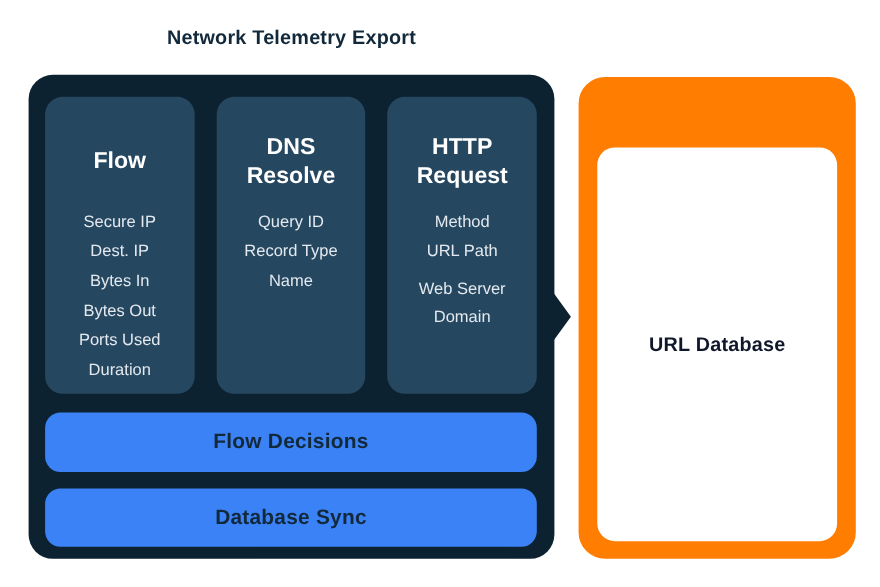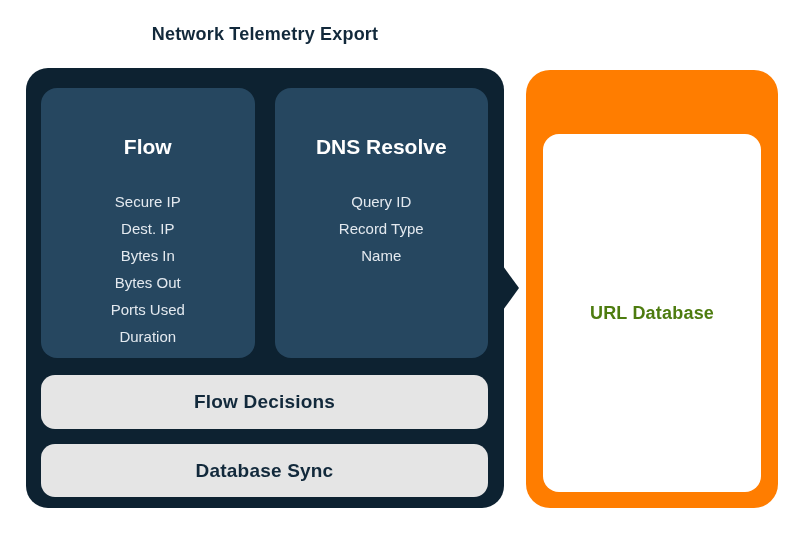--- a/index.html
+++ b/index.html
@@ -28,42 +28,42 @@
     height:62px;margin-top:28px;display:flex;align-items:center;justify-content:center;
     text-align:center;font-size:21px;font-weight:700;line-height:26px;color:#ffffff;
   }
   .col-items{margin-top:10px;text-align:center;}
   .col-item{
     font-size:15px;line-height:27px;color:#e3e9ef;font-weight:400;
   }
   .col-item.spaced{margin-top:8px;line-height:26px;}
 
   .hbar{
-    height:54px;background:#e5e5e5;border-radius:14px;
+    height:54px;background:#3b82f6;border-radius:14px;
     display:flex;align-items:center;justify-content:center;
     font-size:19px;font-weight:700;color:#12293b;letter-spacing:.2px;
   }
   .hbar.first{margin-top:17px;}
   .hbar.second{margin-top:15px;height:53px;text-align:right;}
 
   .connector{
     position:absolute;left:503px;top:266px;width:0;height:0;
     border-top:22px solid transparent;border-bottom:22px solid transparent;
     border-left:16px solid #0d2231;
   }
 
   .orange-panel{
     position:absolute;left:526px;top:70px;width:252px;height:438px;
     background:#ff7d00;border-radius:24px;box-sizing:border-box;
     padding:16px 17px;display:flex;flex-direction:column;gap:16px;
   }
   .card{
     flex:1;background:#ffffff;border-radius:16px;
     display:flex;align-items:center;justify-content:center;
-    font-size:18px;font-weight:700;color:#4d7c0f;letter-spacing:.2px;text-align:center;margin-top:48px;
+    font-size:18px;font-weight:700;color:#0f172a;letter-spacing:.2px;text-align:center;margin-top:48px;
   }
 </style>
 </head>
 <body>
 
 <div class="stage">
 
   <div class="panel-title title-left">Network Telemetry Export</div>
 
   <div class="dark-panel">
@@ -83,20 +83,28 @@
 
       <div class="col">
         <div class="col-header">DNS Resolve</div>
         <div class="col-items">
           <div class="col-item">Query ID</div>
           <div class="col-item">Record Type</div>
           <div class="col-item">Name</div>
         </div>
       </div>
 
+      <div class="col">
+        <div class="col-header">HTTP Request</div>
+        <div class="col-items">
+          <div class="col-item">Method</div>
+          <div class="col-item">URL Path</div>
+          <div class="col-item spaced">Web Server Domain</div>
+        </div>
+      </div>
 
     </div>
 
     <div class="hbar first">Flow Decisions</div>
     <div class="hbar second">Database Sync</div>
   </div>
 
   <div class="connector"></div>
 
   <div class="orange-panel">

